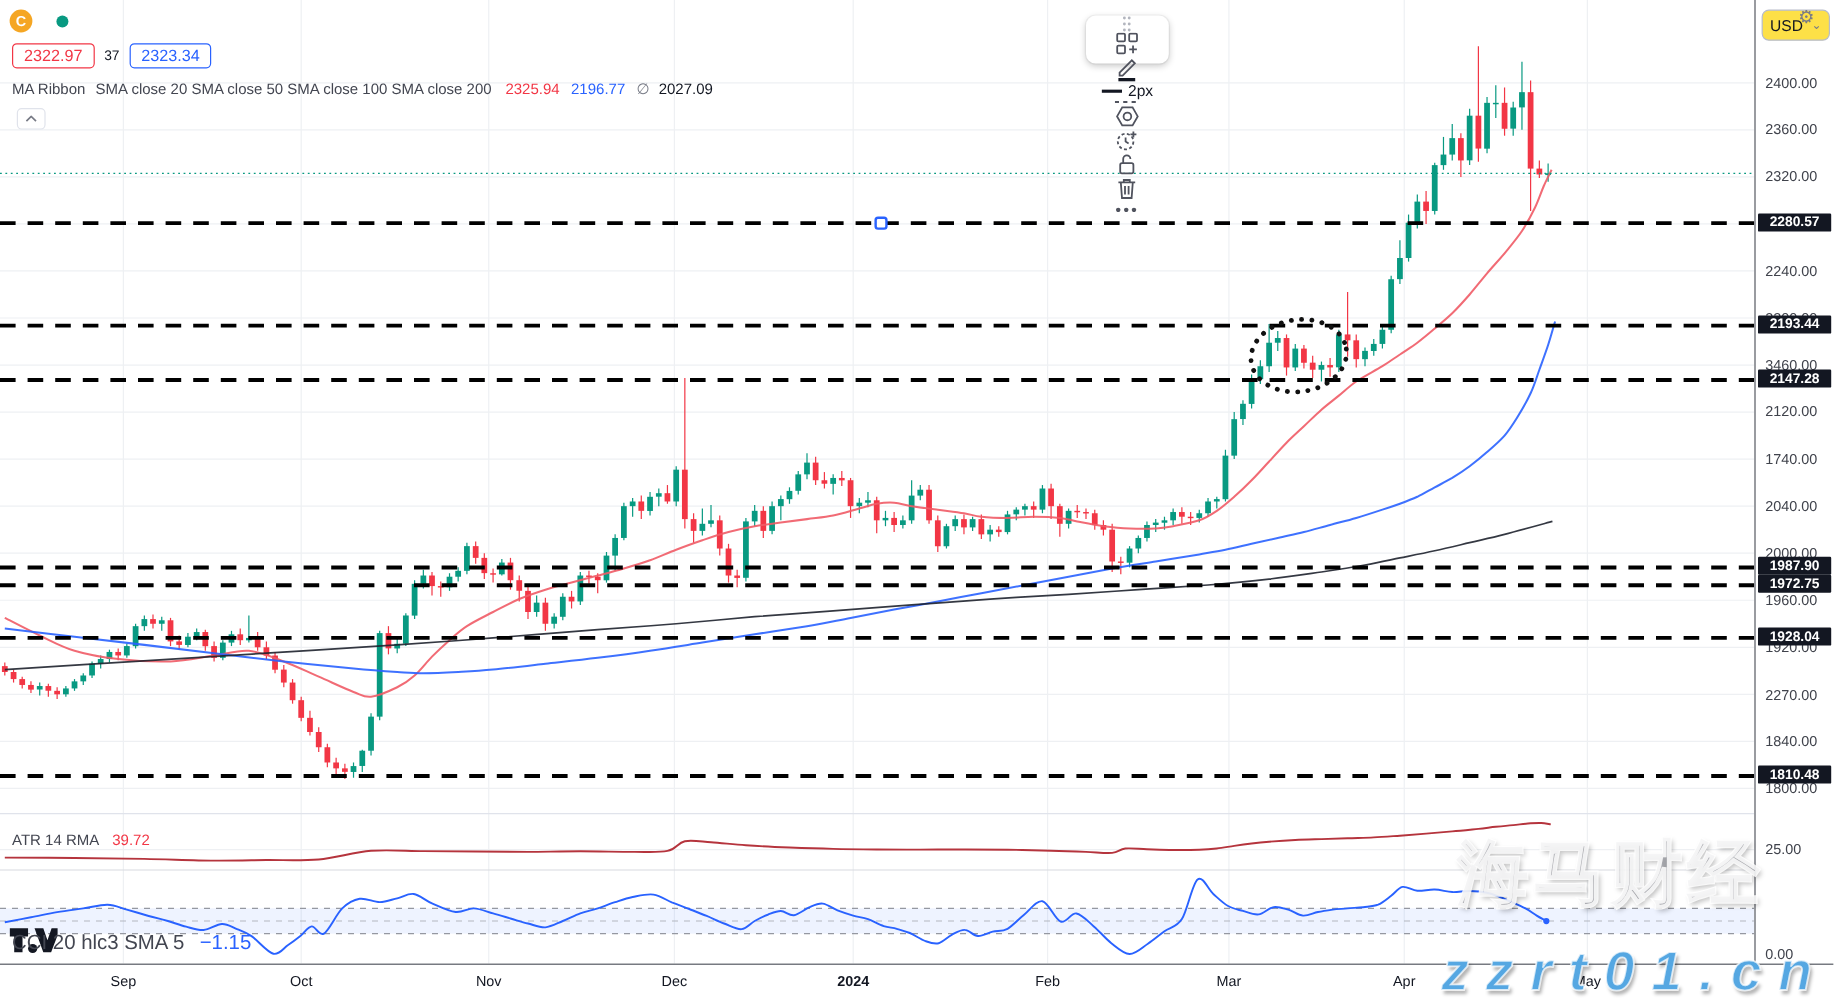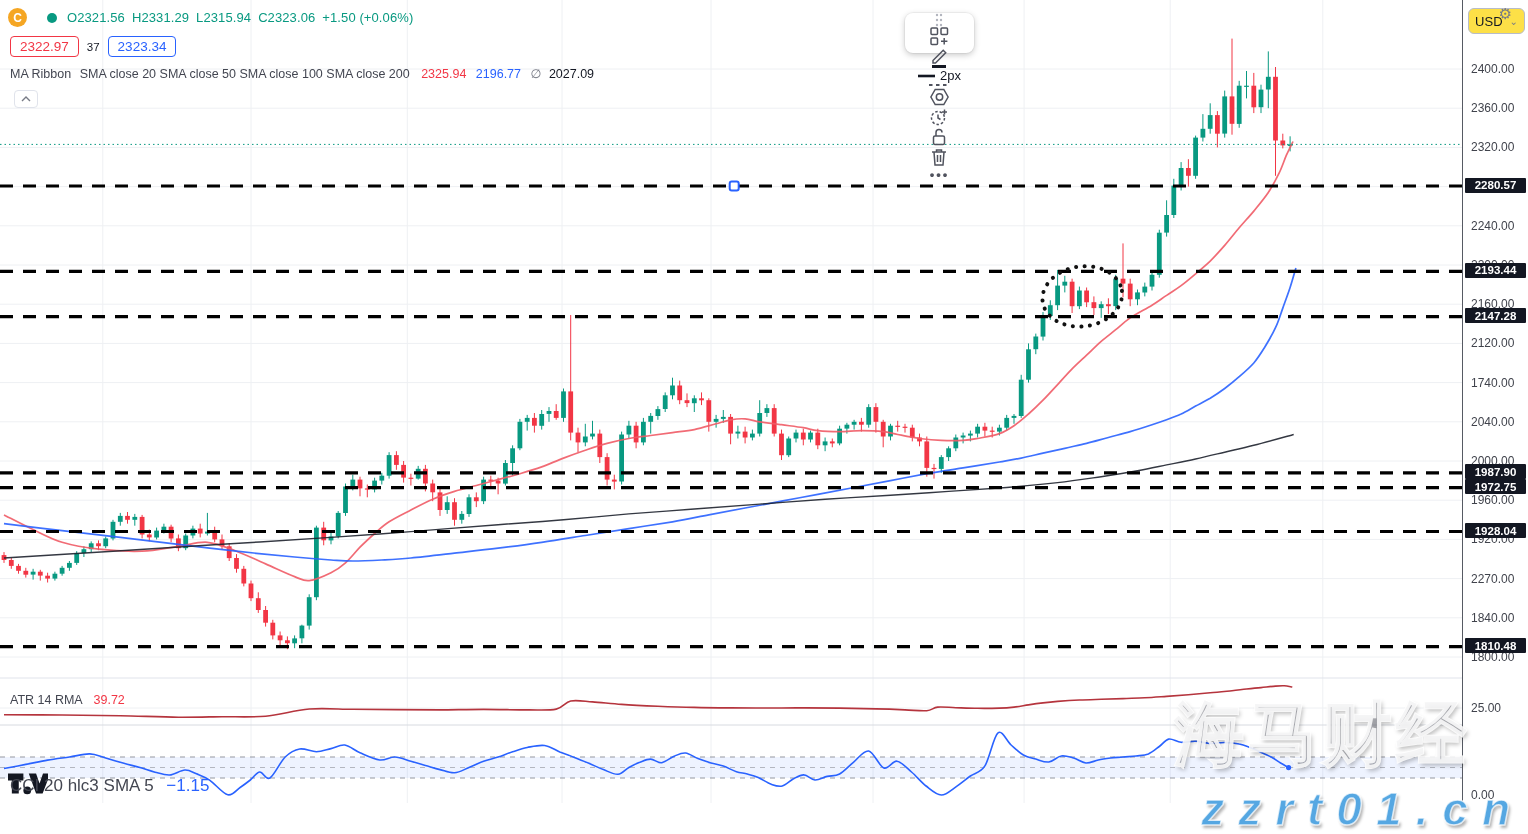--- a/index.html
+++ b/index.html
@@ -48,21 +48,21 @@
   #usd-btn { position:absolute; left:5px; top:8px; width:57px; height:26px; border:1px solid #b7bcc9; border-radius:6px;
      background:#fde047; display:flex; align-items:center; justify-content:center; gap:7px; font-size:13px; color:#131722; cursor:pointer; z-index:11;}
   #usd-btn .chev { color:#787b86; font-size:10px; }
   #time-axis { position:absolute; left:0; top:803px; width:1528px; height:31px; background:#fff; z-index:10;
      border-top:1px solid #565a63; }
   .t-tick { position:absolute; top:7px; transform:translateX(-50%); font-size:12px; color:#131722; }
   .t-tick.year { font-weight:bold; }
   #axis-gear { position:absolute; right:16px; top:5px; font-size:15px; color:#787b86; cursor:pointer; z-index:60; }
 
   
-  #wm-cn { position:absolute; right:58px; top:688px; z-index:50; font-size:70px; font-weight:bold; letter-spacing:4px;
+  #wm-cn { position:absolute; right:58px; top:688px; z-index:50; font-size:60px; font-weight:bold; letter-spacing:4px;
      color:rgba(128,130,140,.5); -webkit-text-stroke:2px rgba(255,255,255,.85);
      text-shadow:2px 3px 4px rgba(0,0,0,.25); pointer-events:none; white-space:nowrap; }
   #wm-url { position:absolute; right:4px; top:782px; z-index:50; font-size:46px; font-weight:bold; font-style:italic;
      letter-spacing:14px; color:#55a7e2; -webkit-text-stroke:1.5px rgba(255,255,255,.75);
      text-shadow:2px 3px 3px rgba(0,0,0,.3); pointer-events:none; white-space:nowrap; }
 
   #tv-logo { position:absolute; left:8px; top:771px; z-index:20; color:#131722; cursor:pointer; }
 </style>
 </head>
 <body>
@@ -481,23 +481,20 @@
       <rect x="729.7" y="181.5" width="9" height="9" rx="2" fill="#fff" stroke="#2962ff" stroke-width="2"></rect>
       <path d="M4.0,714.7C13.7,714.8,42.8,714.8,62.1,715.0C81.5,715.2,100.9,715.4,120.3,715.7C139.6,716.1,161.4,717.0,178.4,717.2C195.3,717.3,207.4,716.9,222.0,716.7C236.5,716.6,251.0,717.4,265.6,716.2C280.1,714.9,294.6,710.1,309.2,709.0C323.7,707.9,338.2,709.2,352.8,709.3C367.3,709.4,381.8,709.5,396.4,709.6C410.9,709.7,425.4,709.9,440.0,709.9C454.5,709.8,469.0,709.4,483.6,709.4C498.1,709.4,515.0,709.9,527.2,709.9C539.3,709.8,549.0,710.6,556.2,709.1C563.5,707.7,564.7,702.2,570.7,701.0C576.8,699.8,584.1,701.3,592.5,701.9C601.0,702.4,610.7,703.7,621.6,704.4C632.5,705.2,645.8,705.8,657.9,706.3C670.1,706.8,682.2,707.2,694.3,707.4C706.4,707.7,718.5,707.8,730.6,707.9C742.7,708.0,754.8,708.0,766.9,708.0C779.0,708.0,791.1,707.8,803.3,707.9C815.4,707.9,827.5,708.0,839.6,708.1C851.7,708.3,865.0,708.6,875.9,708.9C886.8,709.1,896.5,709.5,905.0,709.9C913.5,710.2,921.3,711.2,926.8,710.7C932.2,710.3,932.8,707.6,937.7,707.1C942.5,706.6,949.2,707.5,955.8,707.7C962.5,707.9,970.4,708.2,977.6,708.3C984.9,708.4,993.4,708.3,999.4,708.1C1005.5,708.0,1009.1,707.7,1014.0,707.1C1018.8,706.6,1023.7,705.6,1028.5,704.9C1033.4,704.1,1038.2,703.4,1043.0,702.9C1047.9,702.3,1051.5,701.9,1057.6,701.4C1063.6,700.9,1072.1,700.3,1079.4,700.0C1086.6,699.6,1093.9,699.5,1101.2,699.3C1108.4,699.0,1115.7,698.8,1123.0,698.6C1130.2,698.3,1137.5,698.2,1144.8,697.8C1152.0,697.5,1159.3,696.9,1166.6,696.4C1173.8,695.9,1181.1,695.3,1188.4,694.7C1195.6,694.1,1202.9,693.5,1210.2,692.8C1217.4,692.2,1225.9,691.3,1232.0,690.7C1238.0,690.1,1241.6,689.5,1246.5,689.0C1251.3,688.5,1256.2,688.0,1261.0,687.6C1265.9,687.1,1271.7,686.4,1275.5,686.1C1279.4,685.8,1281.5,685.7,1284.3,685.8C1287.1,686.0,1290.9,686.8,1292.3,687.0" fill="none" stroke="#b5343d" stroke-width="1.6"></path>
       <path d="M4.0,768.5C7.6,767.8,18.5,765.8,25.8,764.4C33.1,763.0,40.3,761.4,47.6,760.1C54.9,758.9,62.4,758.0,69.4,757.0C76.4,756.0,83.7,753.7,89.7,753.9C95.8,754.0,100.0,756.5,105.7,758.0C111.4,759.6,118.2,761.7,123.9,763.3C129.6,764.9,134.7,766.0,139.9,767.5C145.1,769.0,150.2,771.0,155.1,772.2C160.1,773.5,164.7,775.3,169.7,775.0C174.6,774.6,180.4,770.2,184.9,770.0C189.4,769.8,192.4,772.1,196.5,773.8C200.7,775.5,204.4,776.6,209.6,780.1C214.8,783.6,222.7,793.6,227.8,794.8C232.9,796.0,236.4,789.9,240.1,787.5C243.9,785.0,247.0,782.6,250.3,780.0C253.6,777.4,256.5,772.3,259.8,772.0C263.0,771.7,265.7,780.5,269.9,778.0C274.2,775.5,280.2,761.8,285.2,757.0C290.2,752.2,294.5,749.9,299.7,749.0C304.9,748.1,311.2,751.8,316.4,751.8C321.6,751.7,326.2,749.7,331.0,748.6C335.7,747.5,339.9,744.3,344.8,745.0C349.6,745.7,354.2,750.3,360.0,752.8C365.8,755.3,373.8,759.3,379.7,760.0C385.5,760.7,389.7,756.8,394.9,757.0C400.1,757.2,405.8,759.8,410.9,761.2C416.0,762.6,420.6,764.0,425.4,765.4C430.3,766.8,435.1,768.4,440.0,769.6C444.8,770.8,449.6,773.1,454.5,772.8C459.3,772.4,464.2,769.4,469.0,767.5C473.9,765.6,478.7,763.0,483.6,761.2C488.4,759.5,493.2,758.6,498.1,757.0C502.9,755.4,507.8,753.3,512.6,751.8C517.5,750.2,521.8,748.6,527.2,747.5C532.5,746.5,539.1,744.7,544.6,745.5C550.0,746.2,554.9,749.9,559.8,752.0C564.8,754.0,569.5,755.6,574.4,757.5C579.2,759.4,584.1,761.3,588.9,763.3C593.8,765.3,598.6,767.8,603.4,769.6C608.3,771.4,613.7,774.7,618.0,774.3C622.2,774.0,625.2,769.5,628.9,767.5C632.5,765.5,636.1,763.6,639.8,762.3C643.4,760.9,647.0,759.0,650.7,759.1C654.3,759.2,657.6,763.2,661.6,762.7C665.6,762.1,670.7,757.6,674.7,756.0C678.6,754.3,681.7,752.6,685.6,753.0C689.4,753.4,693.7,756.9,697.9,758.6C702.1,760.2,706.7,761.7,711.0,763.0C715.2,764.2,719.1,764.6,723.3,766.0C727.6,767.5,732.4,770.4,736.4,771.7C740.4,773.0,743.7,773.0,747.3,774.0C750.9,775.0,754.2,775.8,758.2,777.5C762.2,779.2,767.3,782.9,771.3,784.3C775.3,785.7,778.6,786.9,782.2,786.0C785.8,785.1,789.5,780.9,793.1,779.0C796.7,777.2,800.4,774.7,804.0,774.9C807.6,775.0,811.0,779.7,814.9,780.0C818.8,780.3,823.1,777.4,827.2,776.4C831.4,775.4,835.2,776.4,839.6,774.0C843.9,771.6,848.6,766.1,853.4,762.3C858.2,758.4,863.6,750.1,868.7,751.0C873.7,752.0,879.2,766.3,883.9,768.0C888.6,769.7,892.4,760.5,897.0,761.2C901.6,761.9,906.7,767.9,911.5,772.0C916.4,776.1,921.1,782.1,926.1,786.0C931.0,789.8,936.2,794.9,941.3,795.0C946.4,795.1,951.7,789.6,956.6,786.4C961.4,783.2,965.7,779.4,970.4,776.0C975.1,772.6,980.3,773.1,984.9,765.9C989.5,758.7,993.6,736.3,998.0,732.9C1002.3,729.4,1006.8,741.3,1011.1,745.0C1015.3,748.7,1019.3,752.7,1023.4,755.0C1027.5,757.4,1031.5,757.9,1035.8,759.1C1040.0,760.3,1044.6,762.6,1048.9,762.0C1053.1,761.5,1057.1,756.6,1061.2,756.0C1065.3,755.3,1069.4,756.9,1073.6,758.0C1077.7,759.2,1081.8,762.7,1085.9,763.0C1090.0,763.3,1094.1,760.9,1098.3,760.0C1102.4,759.2,1106.5,758.6,1110.6,758.0C1114.7,757.5,1118.7,757.4,1123.0,757.0C1127.2,756.6,1131.8,756.5,1136.0,756.0C1140.3,755.4,1144.5,755.4,1148.4,753.9C1152.3,752.3,1155.9,749.0,1159.3,746.5C1162.7,744.0,1165.1,739.9,1168.7,739.1C1172.4,738.4,1176.6,741.9,1181.1,742.3C1185.6,742.6,1190.8,741.1,1195.6,741.3C1200.5,741.4,1205.3,743.1,1210.2,743.4C1215.0,743.6,1219.8,742.4,1224.7,742.5C1229.5,742.6,1235.0,743.1,1239.2,744.0C1243.5,744.8,1246.6,746.2,1250.1,747.5C1253.6,748.9,1256.8,750.4,1260.3,752.0C1263.8,753.5,1267.8,755.2,1271.2,757.0C1274.6,758.8,1277.7,761.2,1280.6,763.0C1283.5,764.8,1287.3,766.8,1288.6,767.6" fill="none" stroke="#2962ff" stroke-width="1.6"></path>
       <circle cx="1288.6" cy="767.6" r="2.6" fill="#2962ff"></circle>
     </svg>
 
   <div id="header">
     <div class="title-row">
       <span class="symbol-logo">C</span>
       <span class="status-dot"></span>
-      <span class="ohlc">
-        <span>O2321.56</span><span>H2331.29</span><span>L2315.94</span><span>C2323.06</span><span>+1.50 (+0.06%)</span>
-      </span>
     </div>
     <div class="quote-row">
       <span class="px-box bid">2322.97</span>
       <span class="spread">37</span>
       <span class="px-box ask">2323.34</span>
     </div>
     <div class="ma-row">
       <span>MA Ribbon</span>
       <span style="margin-left:5px;">SMA close 20 SMA close 50 SMA close 100 SMA close 200</span>
       <span class="v-red">2325.94</span>
@@ -592,41 +589,52 @@
     <div id="usd-btn">
       <span>USD</span>
       <span class="chev">⌄</span>
     </div>
   <div class="p-tick" style="top: 62px;">2400.00</div>
       <div class="p-tick" style="top: 101.2px;">2360.00</div>
       <div class="p-tick" style="top: 140.4px;">2320.00</div>
       <div class="p-tick" style="top: 179.6px;">2280.00</div>
       <div class="p-tick" style="top: 218.8px;">2240.00</div>
       <div class="p-tick" style="top: 258px;">2200.00</div>
-      <div class="p-tick" style="top: 297.2px;">2160.00</div>
+      <div class="p-tick" style="top: 297.2px;">3460.00</div>
       <div class="p-tick" style="top: 336.4px;">2120.00</div>
       <div class="p-tick" style="top: 375.6px;">1740.00</div>
       <div class="p-tick" style="top: 414.8px;">2040.00</div>
       <div class="p-tick" style="top: 454px;">2000.00</div>
       <div class="p-tick" style="top: 493.2px;">1960.00</div>
       <div class="p-tick" style="top: 532.4px;">1920.00</div>
       <div class="p-tick" style="top: 571.6px;">2270.00</div>
       <div class="p-tick" style="top: 610.8px;">1840.00</div>
       <div class="p-tick" style="top: 650px;">1800.00</div>
       <div class="p-tick" style="top: 701px;">25.00</div>
       <div class="p-tick" style="top: 760.5px; margin-top: 27px;">0.00</div>
       <div class="p-tag" style="top: 177.541px;">2280.57</div>
       <div class="p-tag" style="top: 262.929px;">2193.44</div>
       <div class="p-tag" style="top: 308.166px;">2147.28</div>
       <div class="p-tag" style="top: 464.358px;">1987.90</div>
       <div class="p-tag" style="top: 479.205px;">1972.75</div>
       <div class="p-tag" style="top: 523.021px;">1928.04</div>
       <div class="p-tag" style="top: 638.23px;">1810.48</div>
     </div>
 
+  <div id="time-axis">
+      <div class="t-tick" style="left: 102.818px;">Sep</div>
+      <div class="t-tick" style="left: 251.044px;">Oct</div>
+      <div class="t-tick" style="left: 407.263px;">Nov</div>
+      <div class="t-tick" style="left: 562.029px;">Dec</div>
+      <div class="t-tick year" style="left: 710.982px;">2024</div>
+      <div class="t-tick" style="left: 873.014px;">Feb</div>
+      <div class="t-tick" style="left: 1024.15px;">Mar</div>
+      <div class="t-tick" style="left: 1170.19px;">Apr</div>
+      <div class="t-tick" style="left: 1322.78px;">May</div>
+    </div>
   <div id="axis-gear">⚙</div>
 
   <div id="wm-cn">海马财经</div>
   <div id="wm-url">zzrt01.cn</div>
 
   <div id="tv-logo">
     <svg width="40" height="25" viewBox="0 0 52 30" fill="#131722">
       <path d="M0 2h20v9h-6v17h-9V11H0z"></path>
       <circle cx="25" cy="24" r="5"></circle>
       <path d="M27 2h9.5l4.5 13L45.5 2H55l-10 26h-8.5z"></path>

